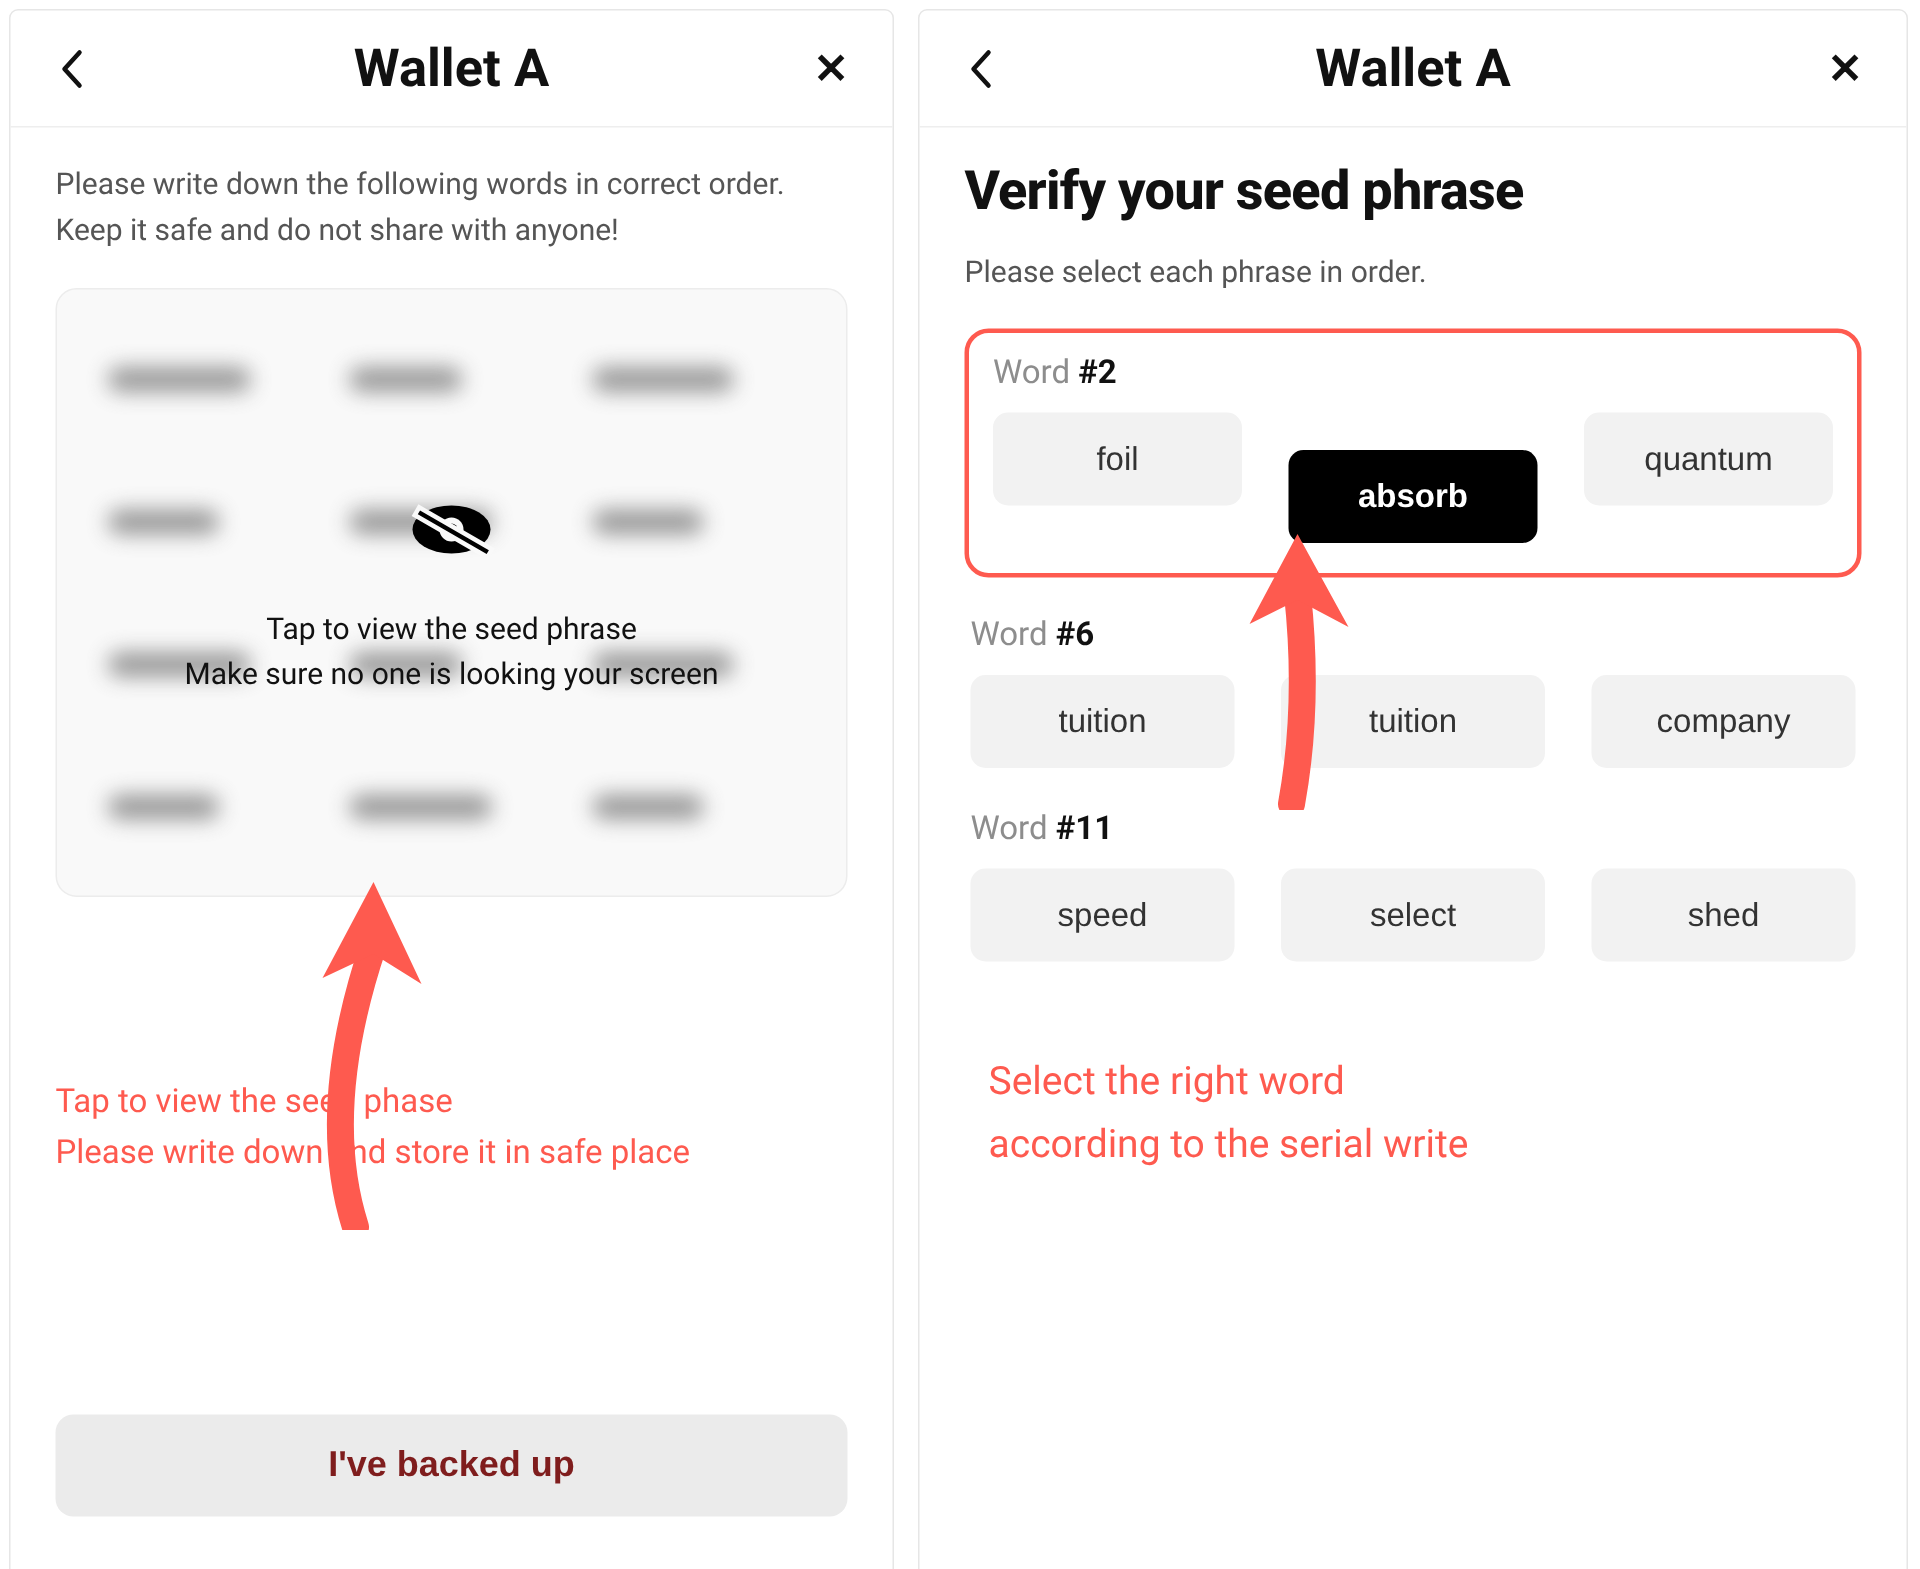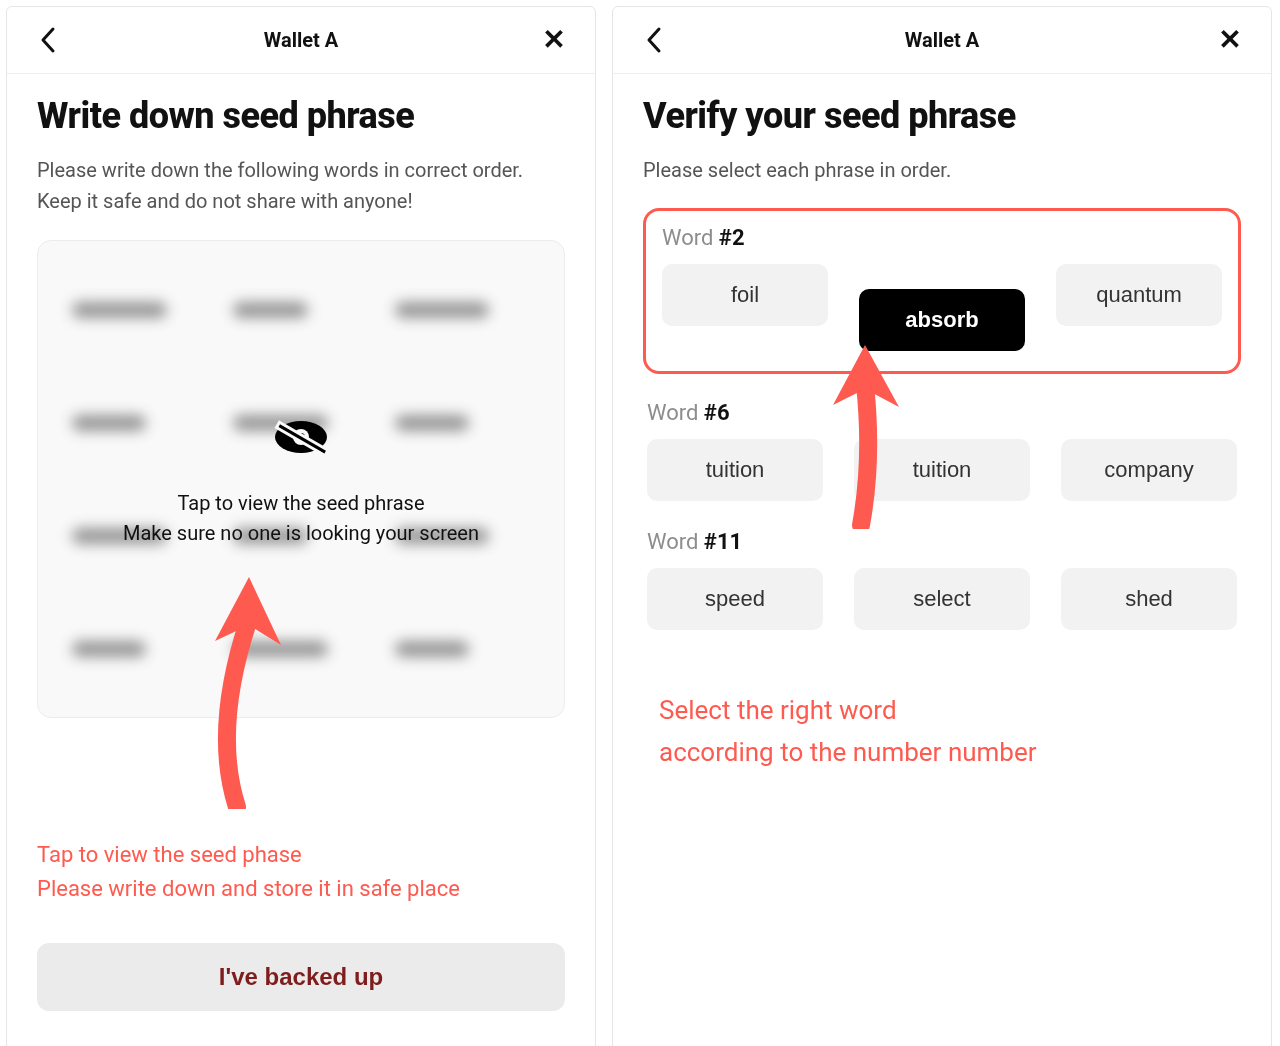--- a/index.html
+++ b/index.html
@@ -24,21 +24,21 @@
   .panel.right { width: 660px; margin: 6px 6px 6px 8px; }
 
   .header {
     display: flex;
     align-items: center;
     justify-content: space-between;
     padding: 18px 26px 18px 26px;
     border-bottom: 1px solid #eee;
   }
   .header .title {
-    font-size: 20px;
+    font-size: 35px;
     font-weight: 700;
   }
   .icon-btn {
     width: 30px; height: 30px;
     display: flex; align-items: center; justify-content: center;
     cursor: pointer;
     color: #111;
   }
   .x-icon { font-size: 28px; font-weight: 600; line-height: 1; }
 
@@ -57,21 +57,21 @@
     line-height: 1.55;
     margin-bottom: 23px;
   }
 
   
   .seed-box {
     position: relative;
     border: 1px solid #ececec;
     border-radius: 14px;
     background: #f9f9f9;
-    height: 478px;
+    height: 406px;
     overflow: hidden;
     display: flex;
     align-items: center;
     justify-content: center;
     cursor: pointer;
   }
   .blur-grid {
     position: absolute;
     inset: 0;
     display: grid;
@@ -198,21 +198,20 @@
           <polyline points="14,3 4,14 14,25"></polyline>
         </svg>
     </div>
     <div class="title">Wallet A</div>
     <div class="icon-btn">
       <span class="x-icon">✕</span>
     </div>
   </div>
 
   <div class="content">
-    <div class="h1">Write down seed phrase</div>
     <div class="subtitle">Please write down the following words in correct order. Keep it safe and do not share with anyone!</div>
 
     <div class="seed-box">
       <div class="blur-grid">
         <span></span>
           <span></span>
           <span></span>
         <span></span>
           <span></span>
           <span></span>
@@ -294,16 +293,16 @@
         </div>
       </div>
 
     <svg class="arrow" style="left:200px; top:265px;" width="100" height="190" viewBox="0 0 100 190">
       <path d="M48 186 Q 60 120 52 46" stroke="#fe5a4f" stroke-width="18" fill="none" stroke-linecap="round"></path>
       <polygon points="52,6 20,66 52,50 86,68" fill="#fe5a4f"></polygon>
     </svg>
 
     <div class="annotation-right">
       <div>Select the right word</div>
-      <div>according to the number number</div>
+      <div>according to the serial write</div>
     </div>
   </div>
 </div>
 
 </body></html>

